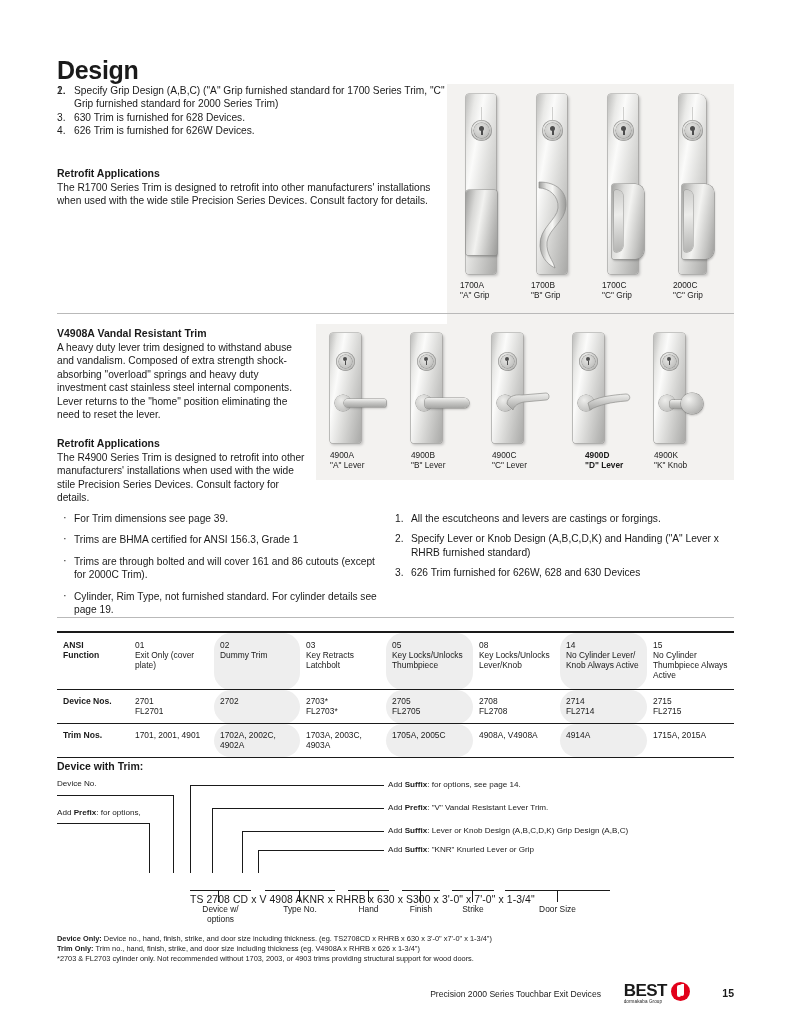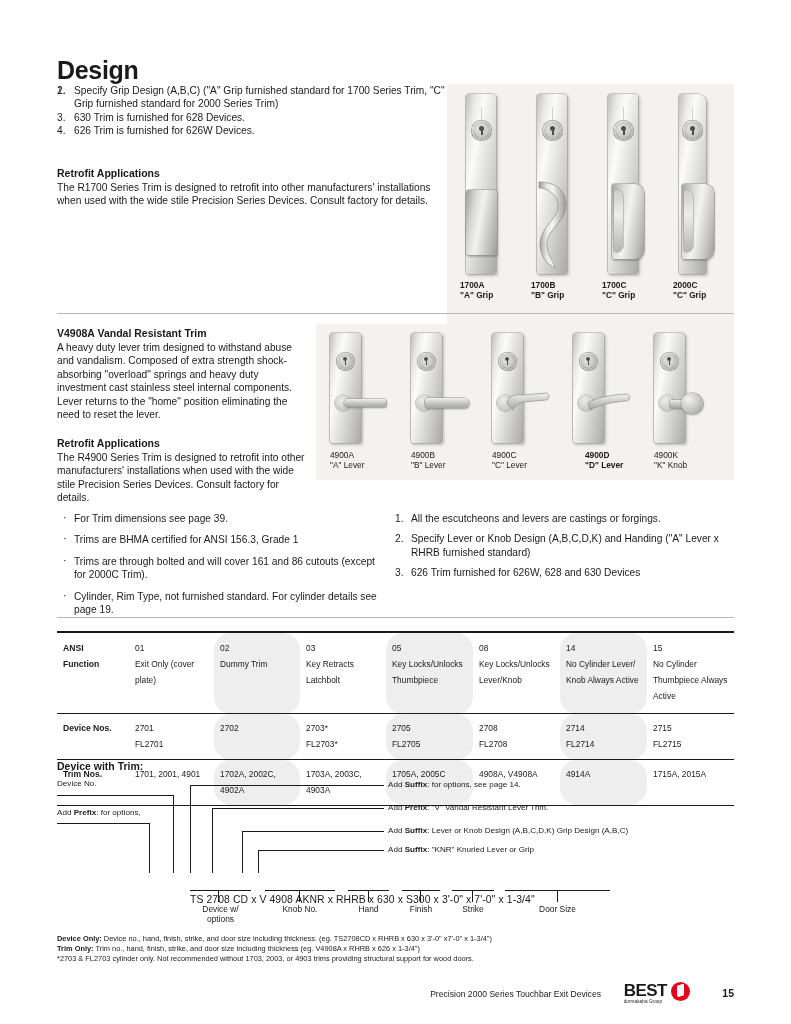--- a/index.html
+++ b/index.html
@@ -70,21 +70,21 @@
     background:radial-gradient(circle at 38% 32%,#ededeb,#b6b6b4);
     box-shadow:0 0 0 .6px #8f8f8d; }
   .knob { position:absolute; border-radius:50%;
     background:radial-gradient(circle at 35% 30%,#f2f2f0,#c0c0be 60%,#9c9c9a);
     box-shadow:0 0 0 .6px #8d8d8b, 1px 1.5px 2px rgba(0,0,0,.2); }
 
   .cap { position:absolute; font-size:8.3px; line-height:10.2px; white-space:pre-line; }
 
   
   table.spec { border-collapse:collapse; width:100%; table-layout:fixed; }
-  table.spec td { vertical-align:top; padding:6px 5px 7px 6px; font-size:8.4px; line-height:16px; }
+  table.spec td { vertical-align:top; padding:6px 5px 7px 6px; font-size:8.4px; line-height:10px; }
   table.spec td.lab { font-weight:bold; font-size:8.6px; }
   table.spec tr.hrow td { padding-top:7px; padding-bottom:9px; }
   table.spec tr.hrow td.lab { font-size:8.6px; }
   .shaded { background:#eeeeee;border-radius:17px; }
   .rowline { border-top:1px solid #1a1a1a; }
 
   
   .diag { position:absolute; }
   .vline { position:absolute; width:1.4px; background:#1a1a1a; }
   .hline { position:absolute; height:1.4px; background:#1a1a1a; }
@@ -116,21 +116,21 @@
       <li><span class="num">1.</span></li>
       <li><span class="num">2.</span><span>Specify Grip Design (A,B,C) ("A" Grip furnished standard for 1700 Series Trim, "C" Grip furnished standard for 2000 Series Trim)</span></li>
       <li><span class="num">3.</span><span>630 Trim is furnished for 628 Devices.</span></li>
       <li><span class="num">4.</span><span>626 Trim is furnished for 626W Devices.</span></li>
     </ul>
   </div>
 
   <div class="sub-head" style="position:absolute;left:57px;top:167px;">Retrofit Applications</div>
   <p class="para" style="position:absolute;left:57px;top:181px;width:378px;">The R1700 Series Trim is designed to retrofit into other manufacturers' installations when used with the wide stile Precision Series Devices. Consult factory for details.</p>
 
-  <div class="photo-panel" style="left:447px;top:84px;width:287px;height:284px;font-weight:bold;">
+  <div class="photo-panel" style="left:447px;top:84px;width:287px;height:284px;">
 
     <div class="prod" style="left:13px;top:10px;width:46px;height:180px;">
       <div class="plate" style="left:6px;top:0;width:30px;height:180px;"></div>
       <div class="cyl-o" style="left:11px;top:26px;width:21px;height:21px;"></div>
       <div class="cyl-i" style="left:14px;top:29px;width:15px;height:15px;"></div>
       <div class="kw-h" style="left:19px;top:32px;width:5px;height:5px;"></div>
       <div class="kw" style="left:21px;top:36px;width:1.6px;height:5px;"></div>
       <div class="stem" style="left:21px;top:13px;width:1px;height:13px;"></div>
       <div class="grip-a" style="left:6px;top:96px;width:31px;height:65px;"></div>
     </div>
@@ -382,21 +382,21 @@
 
     <div class="pn" style="left:190px;top:874px;margin-top:20px;">TS 2708 CD  x  V 4908 AKNR  x  RHRB  x   630   x  S300   x  3'-0" x 7'-0" x 1-3/4"</div>
 
     <div class="hline" style="left:190px;top:890px;width:61px;"></div>
     <div class="vline" style="left:218px;top:890px;height:12px;"></div>
     <div class="ulab" style="left:183px;top:904px;width:75px;white-space:pre-line;"><span>Device w/
 options</span></div>
 
     <div class="hline" style="left:265px;top:890px;width:70px;"></div>
     <div class="vline" style="left:299px;top:890px;height:12px;"></div>
-    <div class="ulab" style="left:265px;top:904px;width:70px;"><span>Knob No.</span></div>
+    <div class="ulab" style="left:265px;top:904px;width:70px;"><span>Type No.</span></div>
 
     <div class="hline" style="left:348px;top:890px;width:41px;"></div>
     <div class="vline" style="left:368px;top:890px;height:12px;"></div>
     <div class="ulab" style="left:348px;top:904px;width:41px;"><span>Hand</span></div>
 
     <div class="hline" style="left:402px;top:890px;width:38px;"></div>
     <div class="vline" style="left:420px;top:890px;height:12px;"></div>
     <div class="ulab" style="left:400px;top:904px;width:42px;"><span>Finish</span></div>
 
     <div class="hline" style="left:452px;top:890px;width:42px;"></div>

